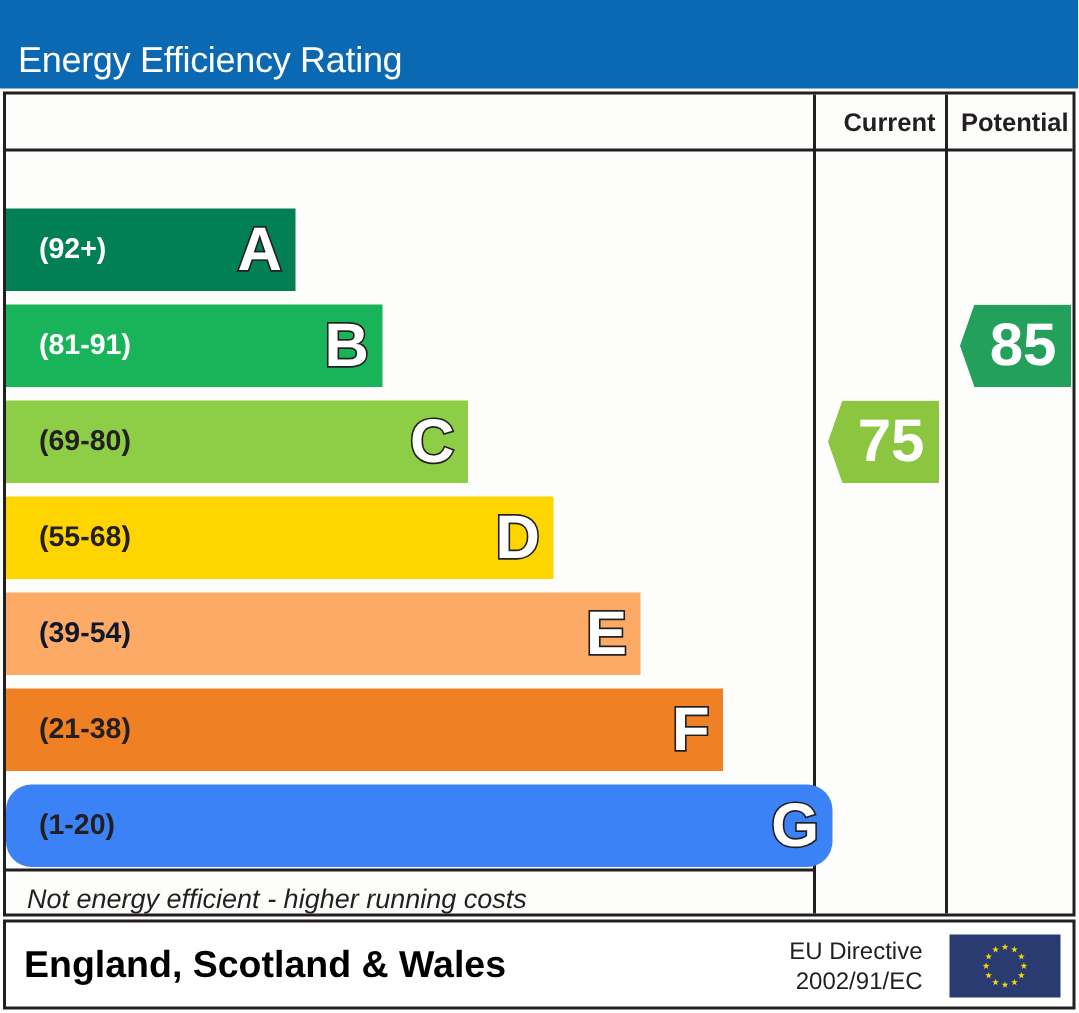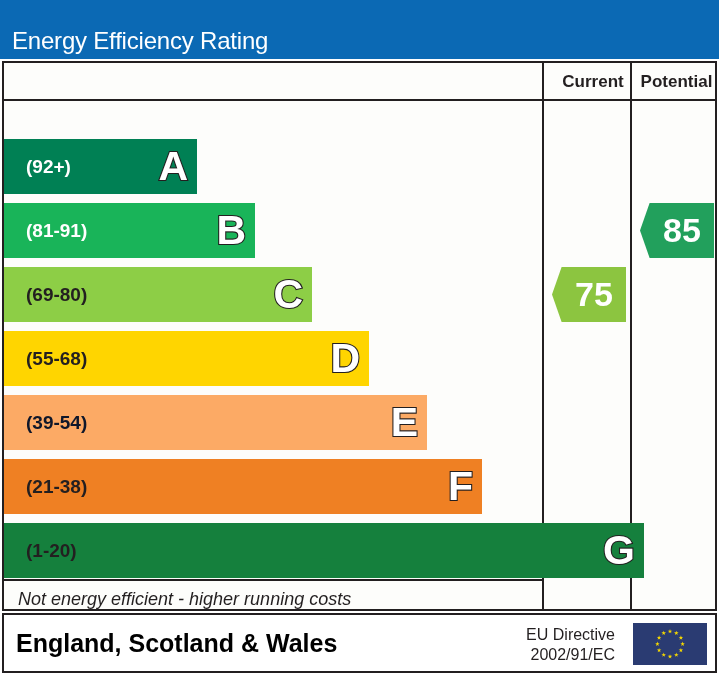--- a/index.html
+++ b/index.html
@@ -132,21 +132,21 @@
   }
 
   
   .rating {
     position: absolute;
     height: 55px;
     display: flex;
     align-items: center;
     justify-content: center;
     color: #ffffff;
-    font-size: 34px;
+    font-size: 40px;
     font-weight: bold;
     clip-path: polygon(0% 50%, 13% 0%, 100% 0%, 100% 100%, 13% 100%);
     padding-left: 10px;
     box-sizing: border-box;
   }
 
   
   .footer {
     position: absolute;
     left: 2px;
@@ -223,21 +223,21 @@
           <span class="band-letter">D</span>
         </div>
         <div class="band" style="top: 332px; width: 423px; background: rgb(252, 170, 101);">
           <span class="band-range" style="color: #0f172a;">(39-54)</span>
           <span class="band-letter">E</span>
         </div>
         <div class="band" style="top: 396px; width: 478px; background: rgb(239, 128, 35);">
           <span class="band-range" style="color: rgb(35, 31, 32);">(21-38)</span>
           <span class="band-letter">F</span>
         </div>
-        <div class="band" style="top: 460px; width: 640px; background: #15803d;">
+        <div class="band" style="top: 460px; width: 551px; background: #3b82f6; border-radius: 17px;">
           <span class="band-range" style="color: rgb(35, 31, 32);">(1-20)</span>
           <span class="band-letter">G</span>
         </div>
       </div>
 
     <div class="caption-rule bottom"></div>
     <div class="caption bottom">Not energy efficient - higher running costs</div>
 
     <div id="markers">
         <div class="rating" style="left: 548px; width: 74px; top: 204px; background: rgb(140, 197, 64);">75</div>

